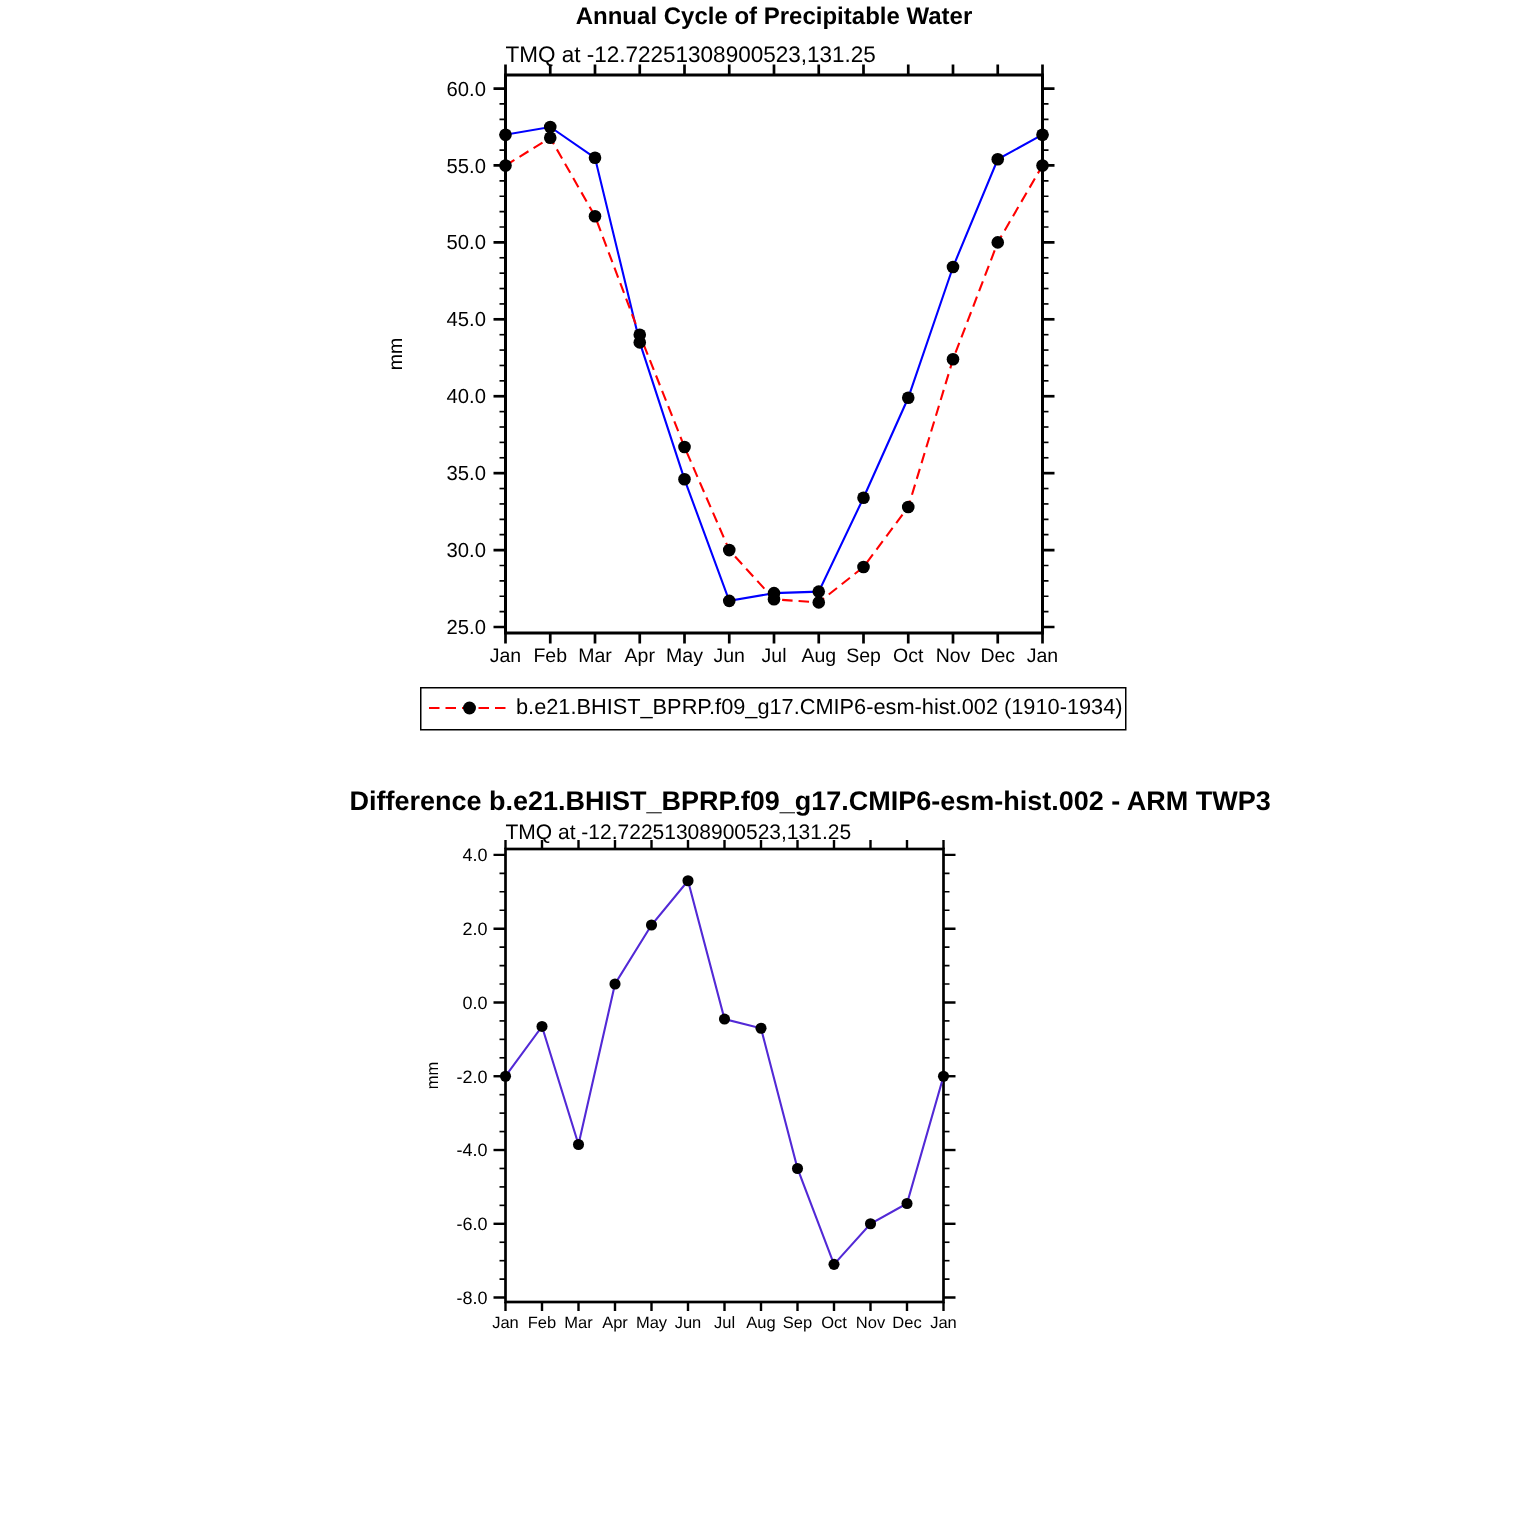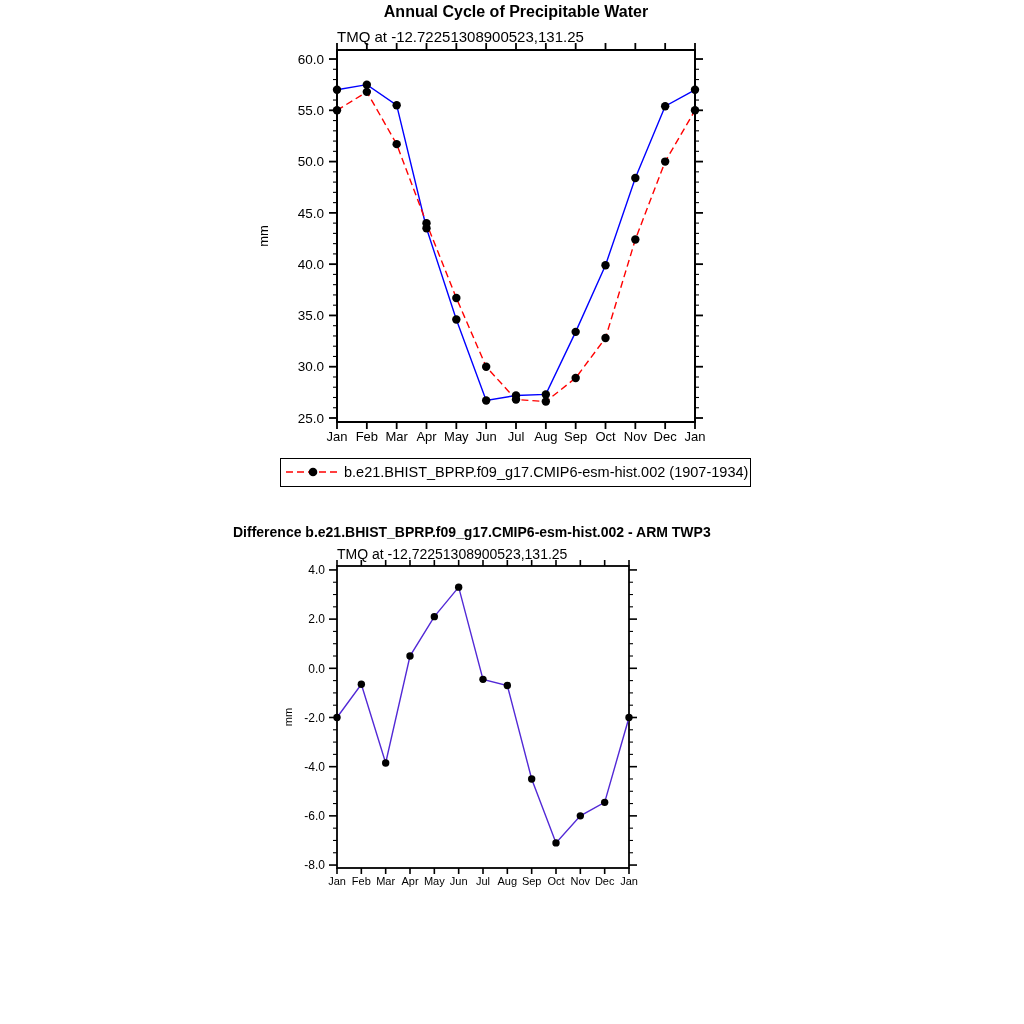--- a/index.html
+++ b/index.html
@@ -7,22 +7,22 @@
         font-family:"Liberation Sans",sans-serif;color:#000;overflow:hidden;}
   .t1{position:absolute;left:337px;top:3px;width:358px;text-align:center;
       font-size:16px;font-weight:bold;white-space:nowrap;}
   .s1{position:absolute;left:337px;top:28px;font-size:15px;white-space:nowrap;}
   #chart1-svg{position:absolute;left:250px;top:40px;}
   .legend{position:absolute;left:280px;top:458px;width:471px;box-sizing:border-box;
           border:1px solid #000;background:#fff;padding:2px 2px 3px 4px;}
   .legend-row{display:flex;align-items:center;height:22px;}
   .legend-row svg{flex:0 0 auto;}
   .legend-row span{font-size:14.5px;margin-left:2px;white-space:nowrap;}
-  .t2{position:absolute;left:233px;top:524px;width:500px;text-align:left;
-      font-size:14px;font-weight:bold;white-space:nowrap;}
+  .t2{position:absolute;left:233px;top:524px;width:500px;text-align:center;
+      font-size:18px;font-weight:bold;white-space:nowrap;}
   .s2{position:absolute;left:337px;top:546px;font-size:14px;white-space:nowrap;}
   #chart2-svg{position:absolute;left:250px;top:558px;}
   svg text{fill:#000;}
 </style>
 </head>
 <body>
 
 <div id="page">
 
   <div class="t1">Annual Cycle of Precipitable Water</div>
@@ -181,21 +181,21 @@
       <circle cx="415.1666666666667" cy="121.5897435897436" r="4.2" fill="#000000"></circle>
       <circle cx="445" cy="70.30769230769232" r="4.2" fill="#000000"></circle>
     </svg>
 
   <div class="legend">
     <div class="legend-row">
       <svg width="57" height="12">
         <line x1="1" y1="6" x2="56" y2="6" stroke-width="1.4" stroke="#ff0000" stroke-dasharray="7 4"></line>
         <circle cx="28" cy="6" r="4.3" fill="#000000"></circle>
       </svg>
-      <span>b.e21.BHIST_BPRP.f09_g17.CMIP6-esm-hist.002 (1907-1934)</span>
+      <span>b.e21.BHIST_BPRP.f09_g17.CMIP6-esm-hist.002 (1910-1934)</span>
     </div>
   </div>
 
   <div class="t2">Difference b.e21.BHIST_BPRP.f09_g17.CMIP6-esm-hist.002 - ARM TWP3</div>
   <div class="s2">TMQ at -12.72251308900523,131.25</div>
 
   <svg id="chart2-svg" width="420" height="337" viewBox="0 0 420 337">
       <g stroke="#000">
         <line x1="87" y1="11.934853420195443" x2="79" y2="11.934853420195443" stroke-width="1.6"></line>
         <line x1="379" y1="11.934853420195443" x2="387" y2="11.934853420195443" stroke-width="1.6"></line>

